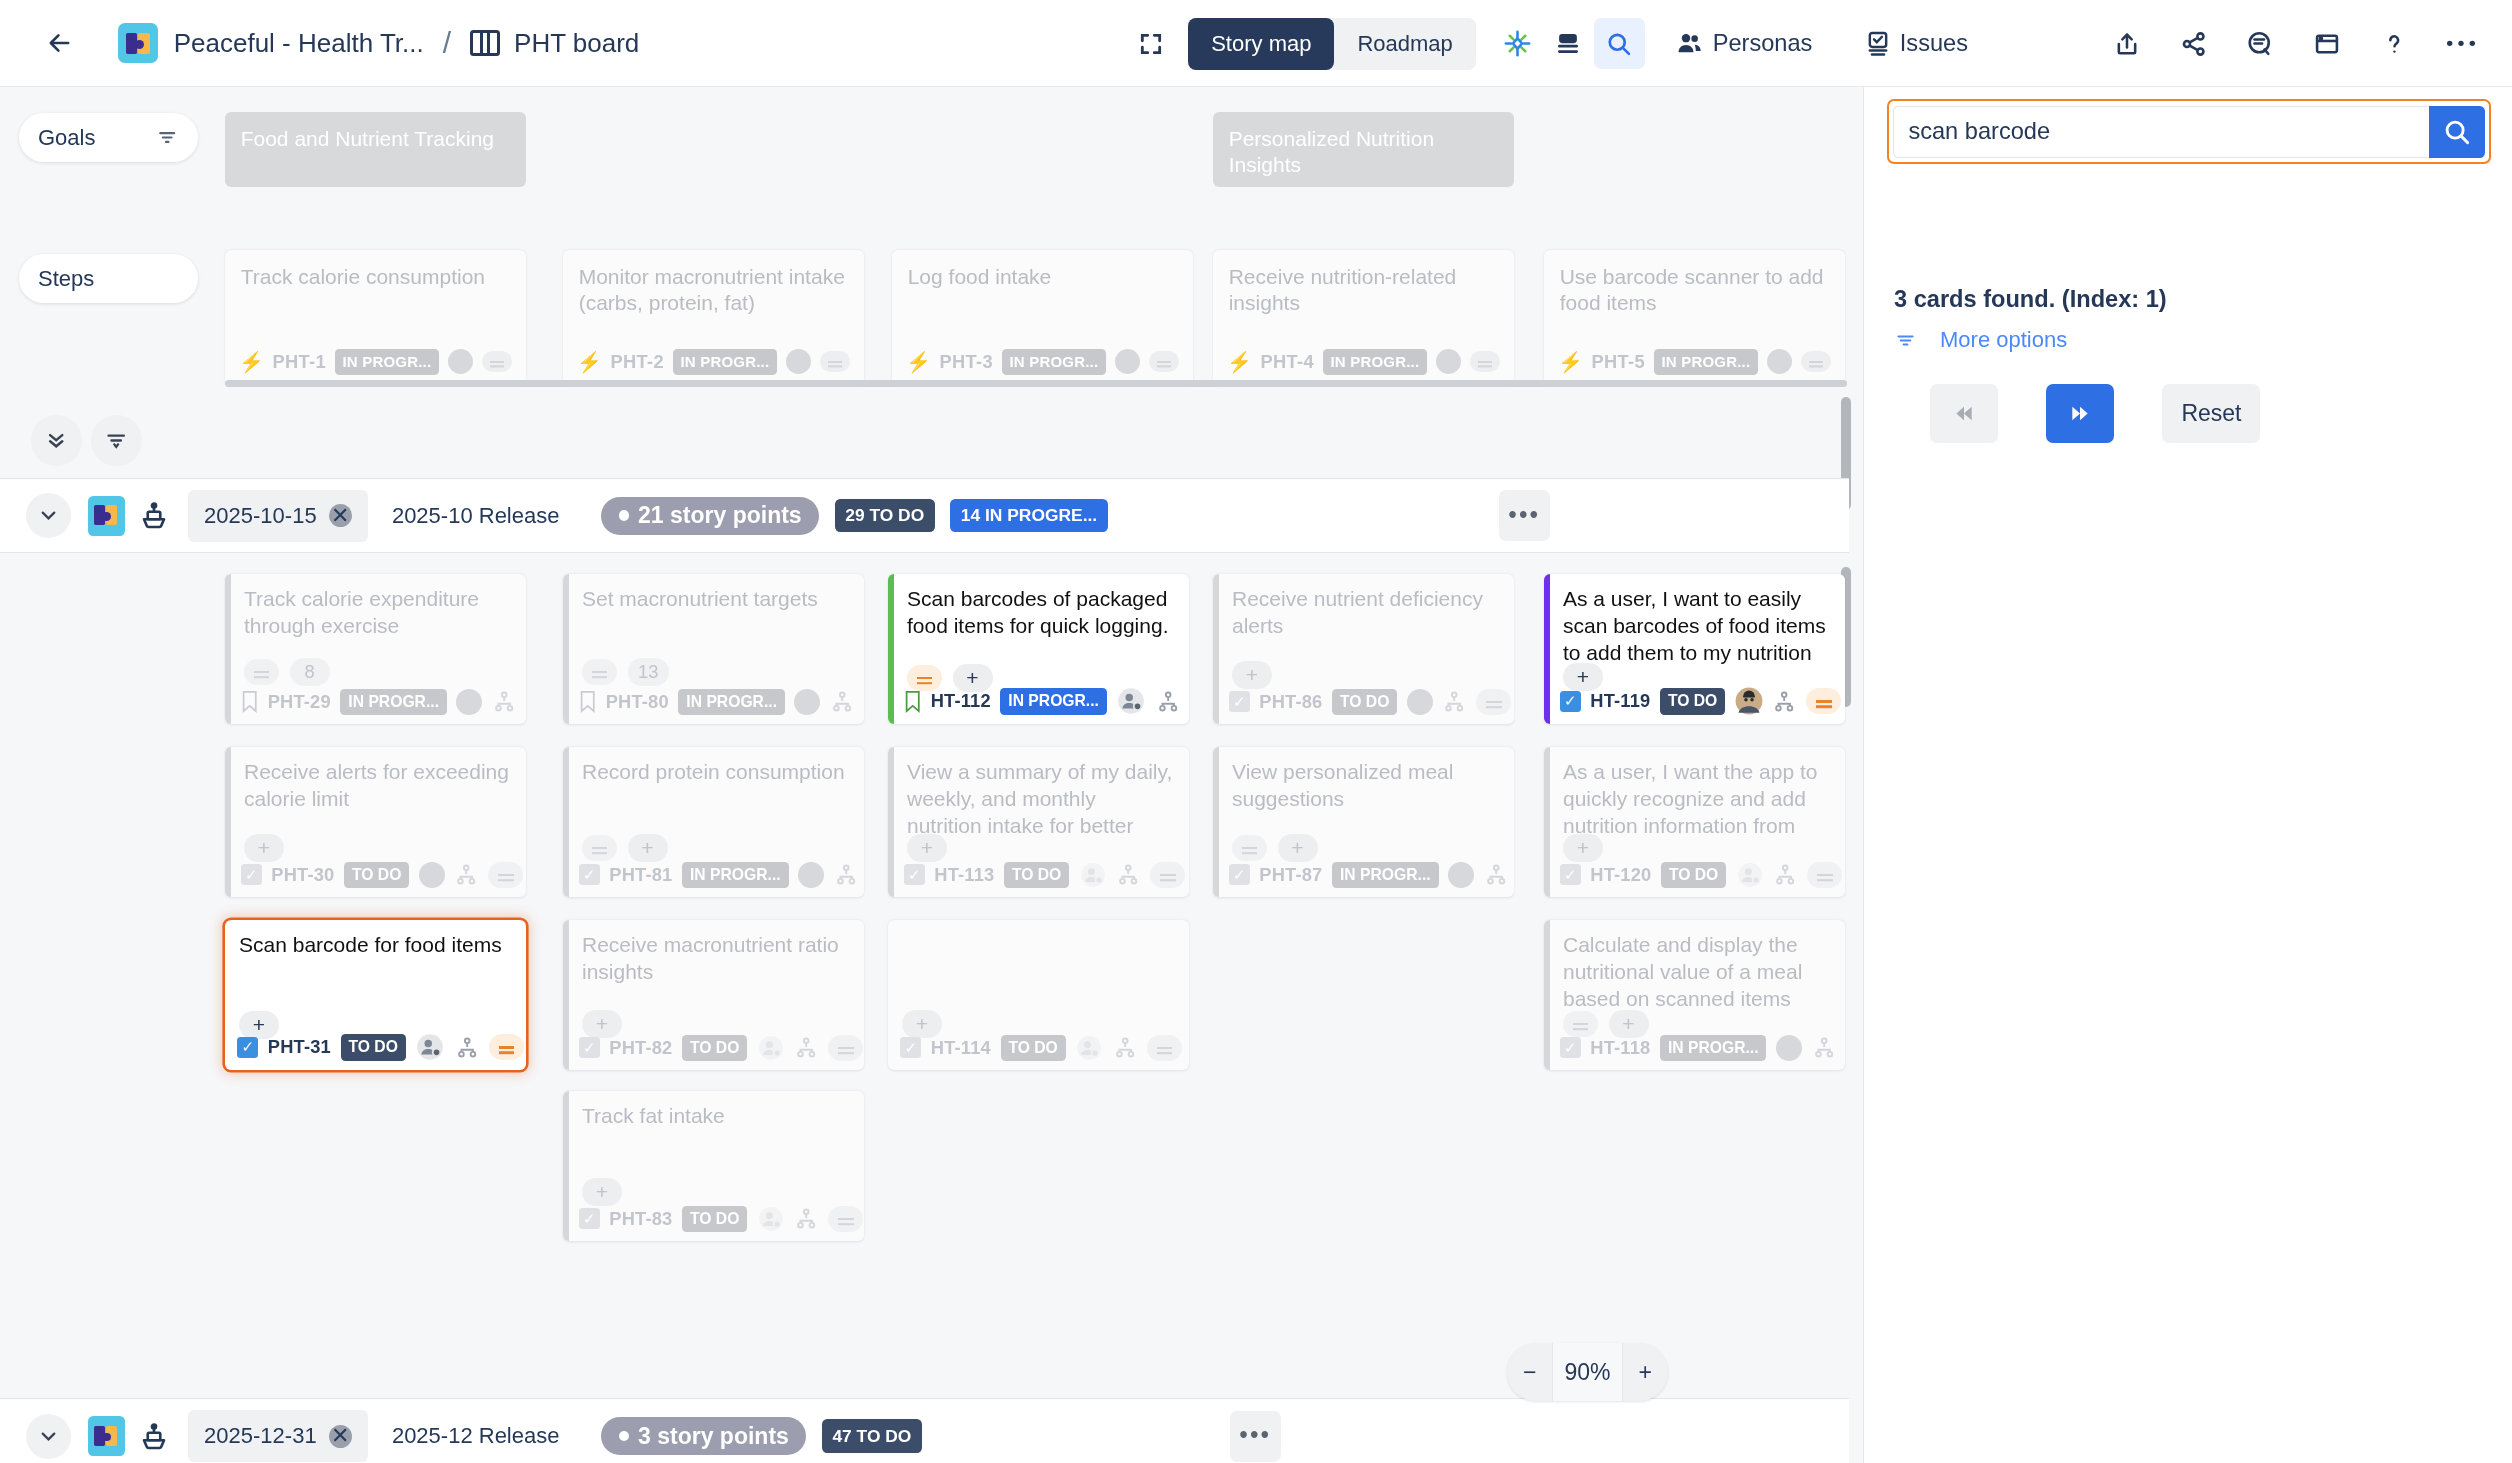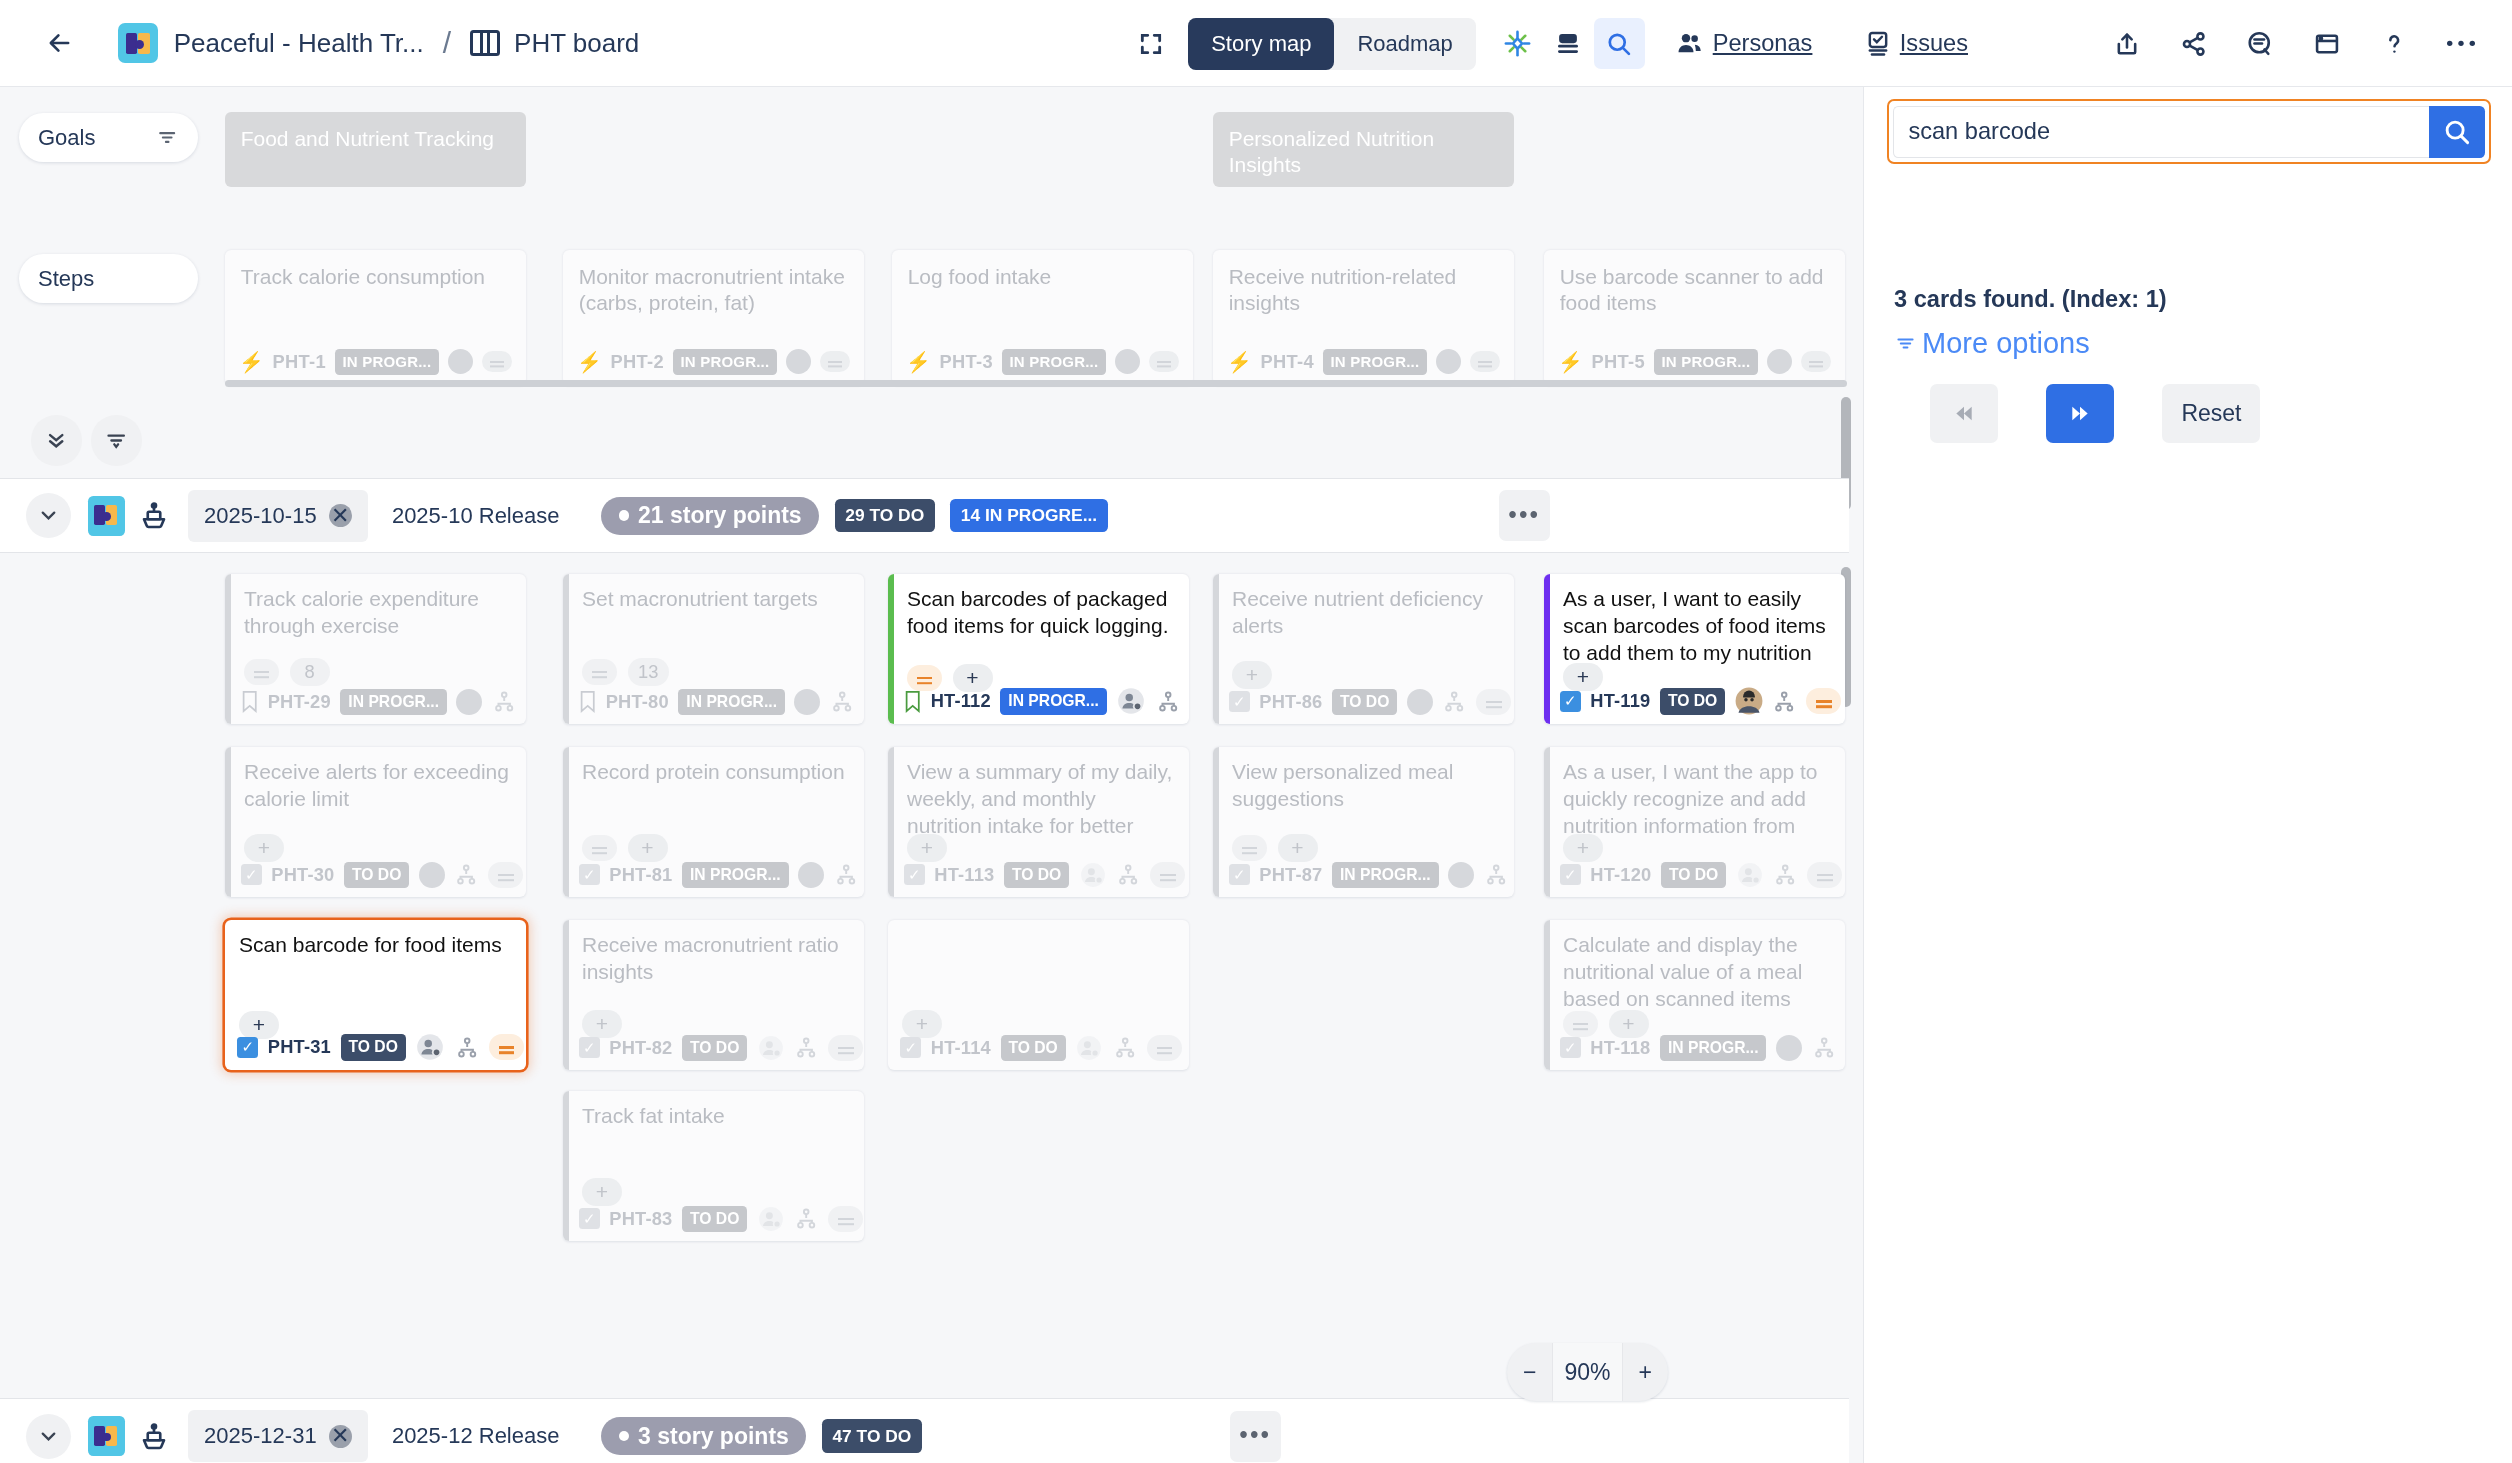--- a/index.html
+++ b/index.html
@@ -34,21 +34,21 @@
   .board-name { font-size:26px; color:#253858; margin-left:14px; white-space:nowrap;}
 
   .tb-center { position:absolute; left:1125px; top:0; height:87px; display:flex; align-items:center; gap:0px;}
   .icon-btn { width:51px; height:51px; border-radius:7px; display:flex; align-items:center; justify-content:center; cursor:pointer; flex:none;}
   .icon-btn.active { background:#e9f0fe; }
   .seg { display:flex; background:#f0f1f3; border-radius:7.9px; height:52px; align-items:center; margin-left:12.2px;}
   .seg div { font-size:22px; padding:0 23px; height:52px; display:flex; align-items:center; border-radius:7.9px; cursor:pointer; color:#253858;}
   .seg div.on { background:#283a5c; color:#fff; }
   .tb-right { position:absolute; right:26px; top:0; height:87px; display:flex; align-items:center; gap:15.7px;}
   .tb-lbl { font-size:23.6px; color:#253858; margin-left:7px; white-space:nowrap;}
-  .tb-item { display:flex; align-items:center; cursor:pointer; padding:0 5.2px;text-decoration:underline;}
+  .tb-item { display:flex; align-items:center; cursor:pointer; padding:0 5.2px;}
 
   
   .lane-pill {
     position:absolute; background:#fff; border-radius:24.4px; height:49px;
     display:flex; align-items:center; box-shadow:0 0.9px 3.5px rgba(9,30,66,.13);
     padding:0 19px; gap:15.7px; cursor:pointer;
   }
   .lane-pill span { font-size:22px; color:#253858;}
 
   
@@ -126,21 +126,21 @@
   .card.purple .stripe { background:#6e2ff0; }
   .card.bright { background:#fff; }
   .card.bright .title { color:#111; }
 
   
   .panel { position:absolute; left:1863px; top:87px; width:649px; height:1376px; background:#fff; border-left:0.9px solid #e6e8ec;}
   .searchwrap { position:absolute; left:23px; top:12.2px; width:604px; height:65px; border:2.6px solid #f08323; border-radius:7px; background:#fff; display:flex; align-items:center; padding:4.4px;}
   .searchwrap input { flex:1; height:100%; border:0.9px solid #e3e5e9; border-right:none; border-radius:5.2px 0 0 5.2px; font-size:23.6px; padding:0 14px; color:#253858; outline:none; font-family:"Liberation Sans", sans-serif;}
   .searchbtn { width:56px; height:100%; background:#2f6fe4; border-radius:0 5.2px 5.2px 0; display:flex; align-items:center; justify-content:center; cursor:pointer;}
   .found { position:absolute; left:30px; top:199px; font-size:23.6px; font-weight:bold; color:#253858;}
-  .moreopt { position:absolute; left:30px; top:240px; display:flex; align-items:center; gap:5px; color:#4b8af6; font-size:29px; cursor:pointer;}
+  .moreopt { position:absolute; left:30px; top:240px; display:flex; align-items:center; gap:23px; color:#4b8af6; font-size:22px; cursor:pointer;}
   .nav { position:absolute; left:30px; top:297px; display:flex; align-items:center; gap:12.2px;}
   .navbtn { height:59px; min-width:68px; border-radius:7px; background:#f0f1f3; display:flex; align-items:center; justify-content:center; cursor:pointer; font-size:23px; color:#253858; padding:0 19px;margin-left:36px;}
   .navbtn.primary { background:#2f6fe4; }
 
   
   .zoomctl { position:absolute; left:1507px; top:1343px; width:161px; height:58px; background:#f0f1f3; border-radius:29px; display:flex; align-items:center; box-shadow:0 0.9px 2.6px rgba(9,30,66,.12);}
   .zoomctl div { flex:1; display:flex; align-items:center; justify-content:center; font-size:23px; color:#253858; cursor:pointer; height:100%;}
   .zoomctl .val { background:#f7f8f9; font-weight:500; border-left:0.9px solid #e6e7ea; border-right:0.9px solid #e6e7ea; cursor:default; flex:1.5;}
 </style>
 </head>

